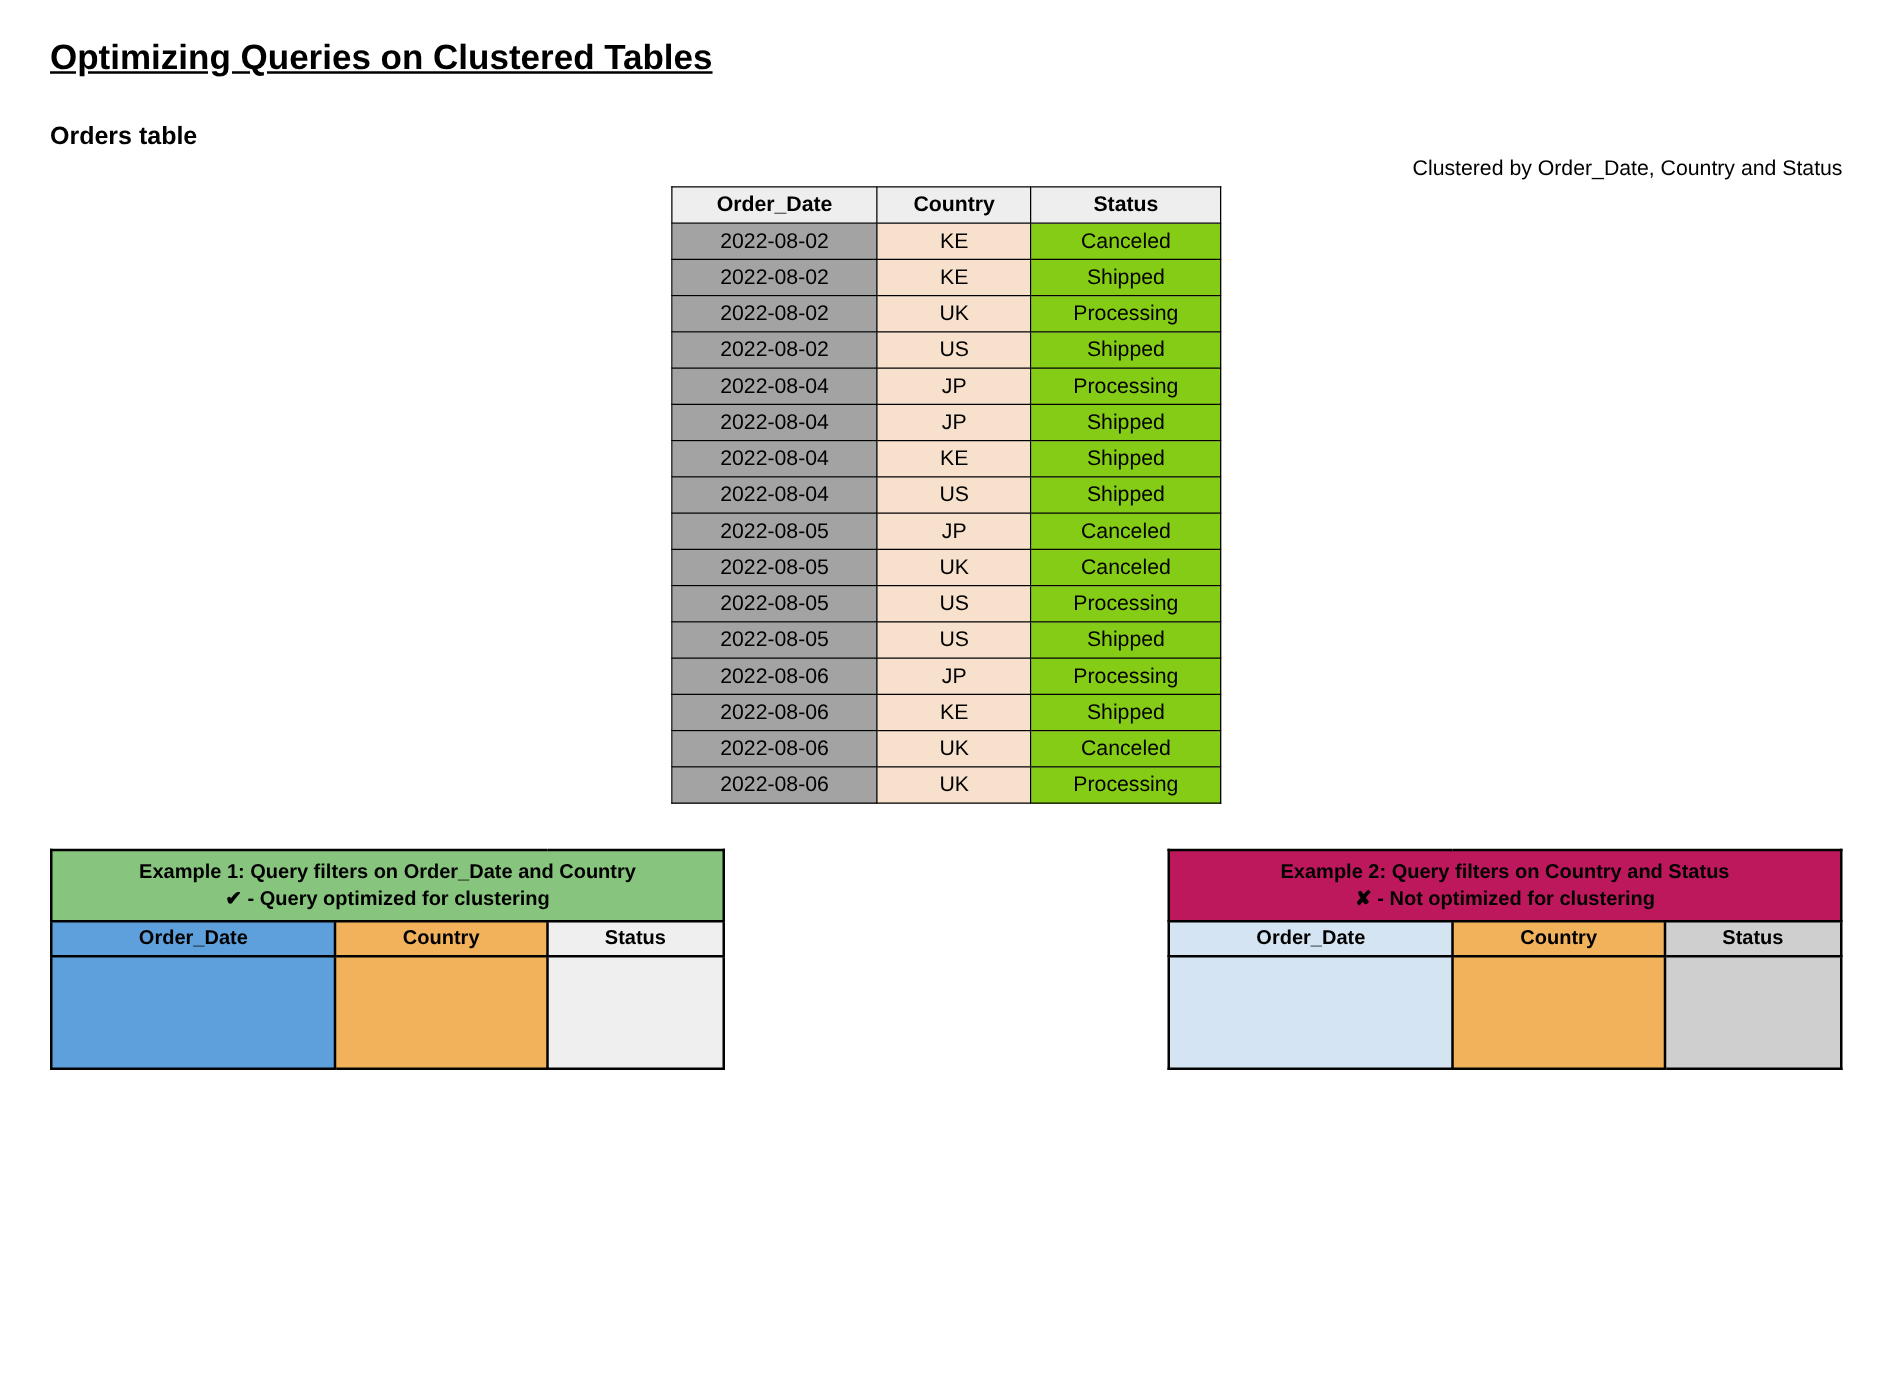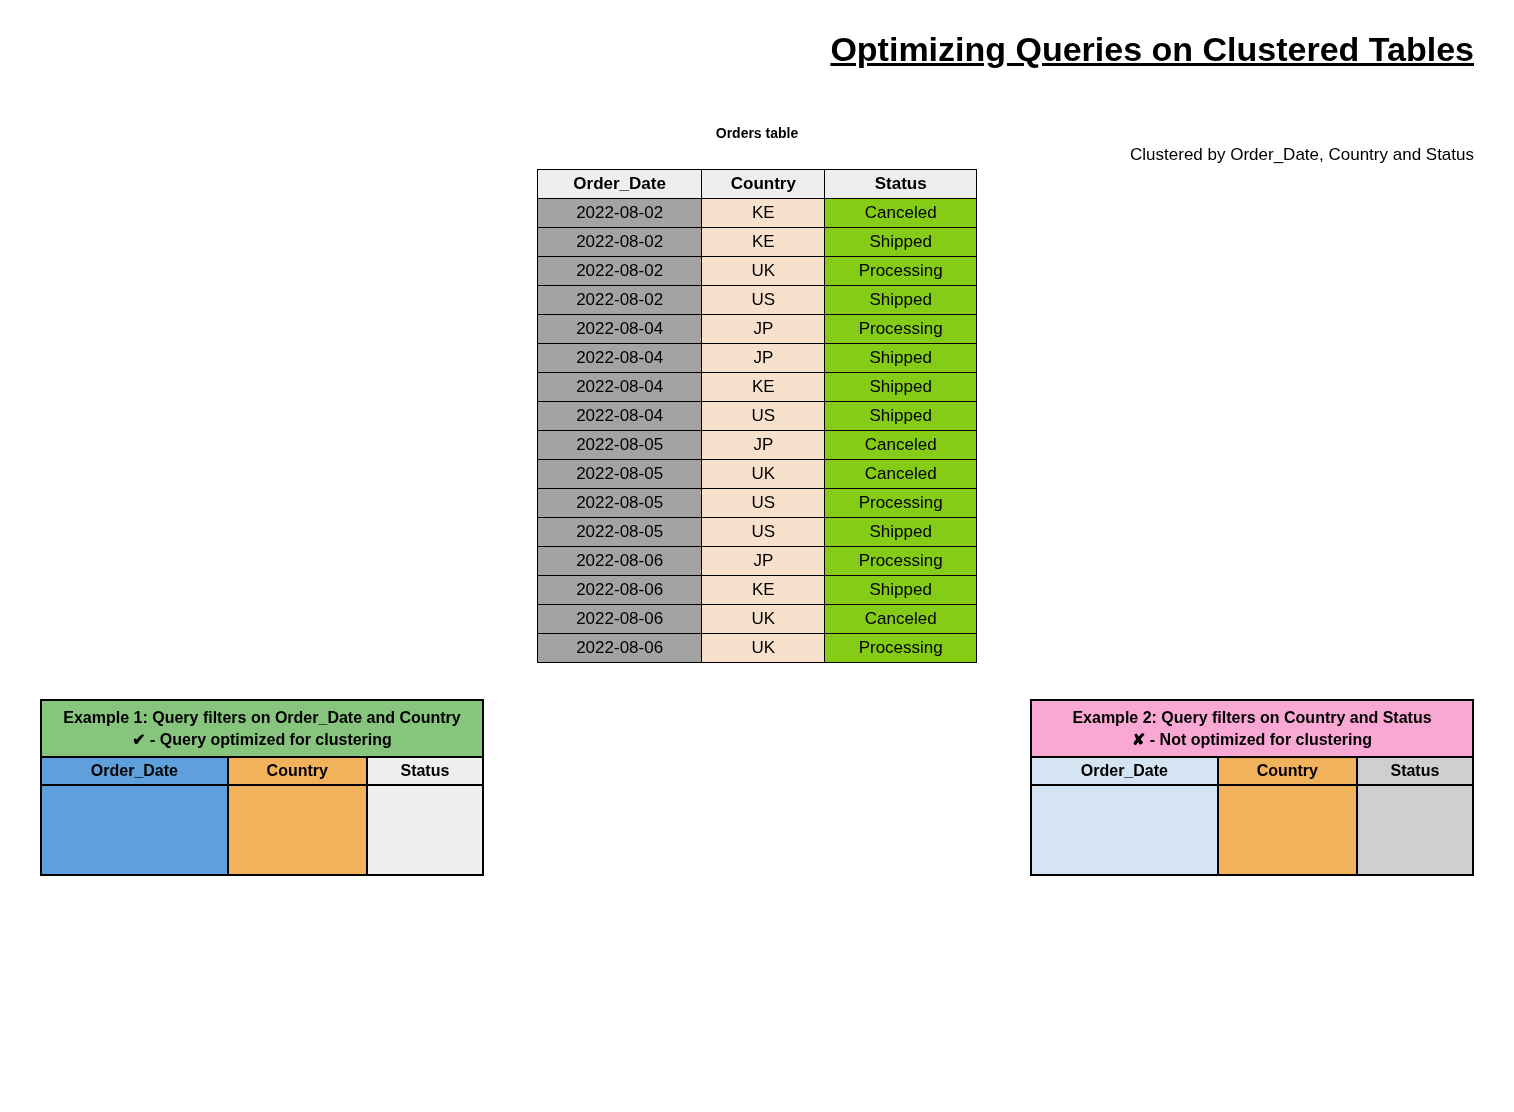--- a/index.html
+++ b/index.html
@@ -4,30 +4,29 @@
 <style>
   * { box-sizing: border-box; }
   body {
     font-family: Arial, Helvetica, sans-serif;
     background: #fff;
     margin: 0;
     padding: 30px 40px;
     color: #000;
   }
   .page-title {
-    text-align: right;
-    font-size: 34px;
+    text-align: left;
+    font-size: 28px;
     font-weight: 800;
     text-decoration: underline;
-    margin-bottom: 56px;
+    margin-bottom: 36px;
   }
   .orders-title {
-    text-align: center;
     font-weight: 700;
-    font-size: 14px;
+    font-size: 20px;
   }
   .orders-subtitle {
     text-align: right;
     font-weight: 400;
     font-size: 17px;
     margin-top: 4px;
     margin-bottom: 4px;
   }
   table {
     border-collapse: collapse;
@@ -52,35 +51,35 @@
   .cell-date.grp-top, .cell-country.grp-top, .cell-status.grp-top { border-top: 1px solid #000; }
   .cell-date.grp-bot, .cell-country.grp-bot, .cell-status.grp-bot { border-bottom: 1px solid #000; }
 
   .examples {
     display: flex;
     justify-content: space-between;
     margin-top: 36px;
     gap: 120px;
   }
   .example-table {
-    width: 444px;
+    width: 540px;
     border-collapse: collapse;
   }
   .example-table th, .example-table td {
     border: 2px solid #000;
     text-align: center;
   }
   .ex-title {
     font-weight: 700;
     font-size: 16px;
     padding: 6px 8px;
     line-height: 1.35;
   }
   .ex-green { background: #87c47d; }
-  .ex-red   { background: #f9a8d4; }
+  .ex-red   { background: #be185d; }
   .ex-header td {
     font-weight: 700;
     font-size: 16px;
     padding: 4px 6px;
   }
   .hdr-date-on   { background: #5ea0dc; }
   .hdr-country-on{ background: #f2b25c; }
   .hdr-status-off{ background: #efefef; }
   .hdr-date-off  { background: #d4e4f2; }
   .hdr-status-grey{ background: #cfcfcf; }

